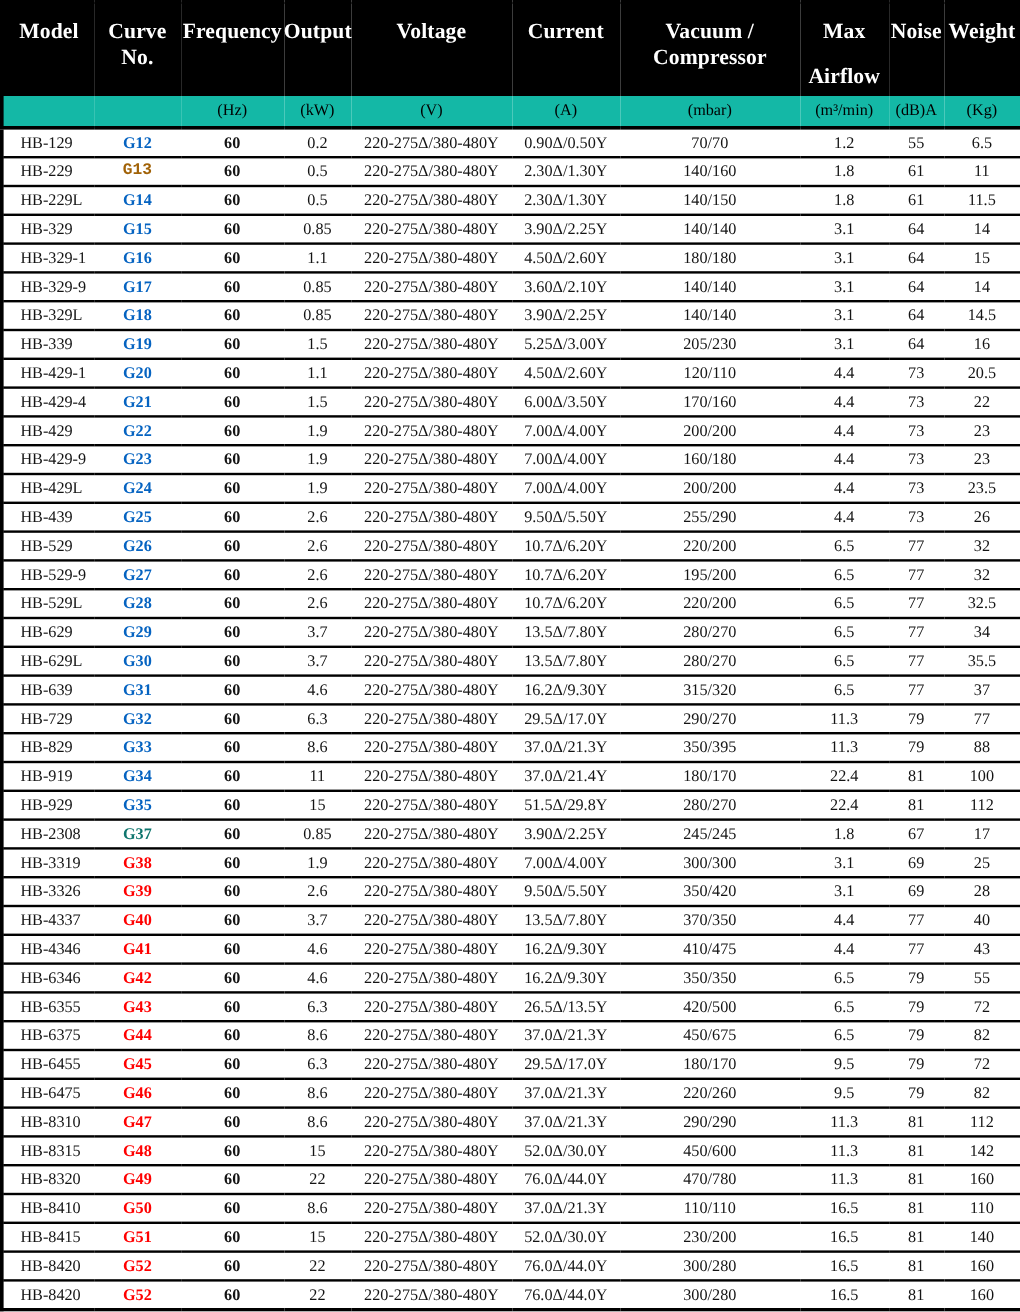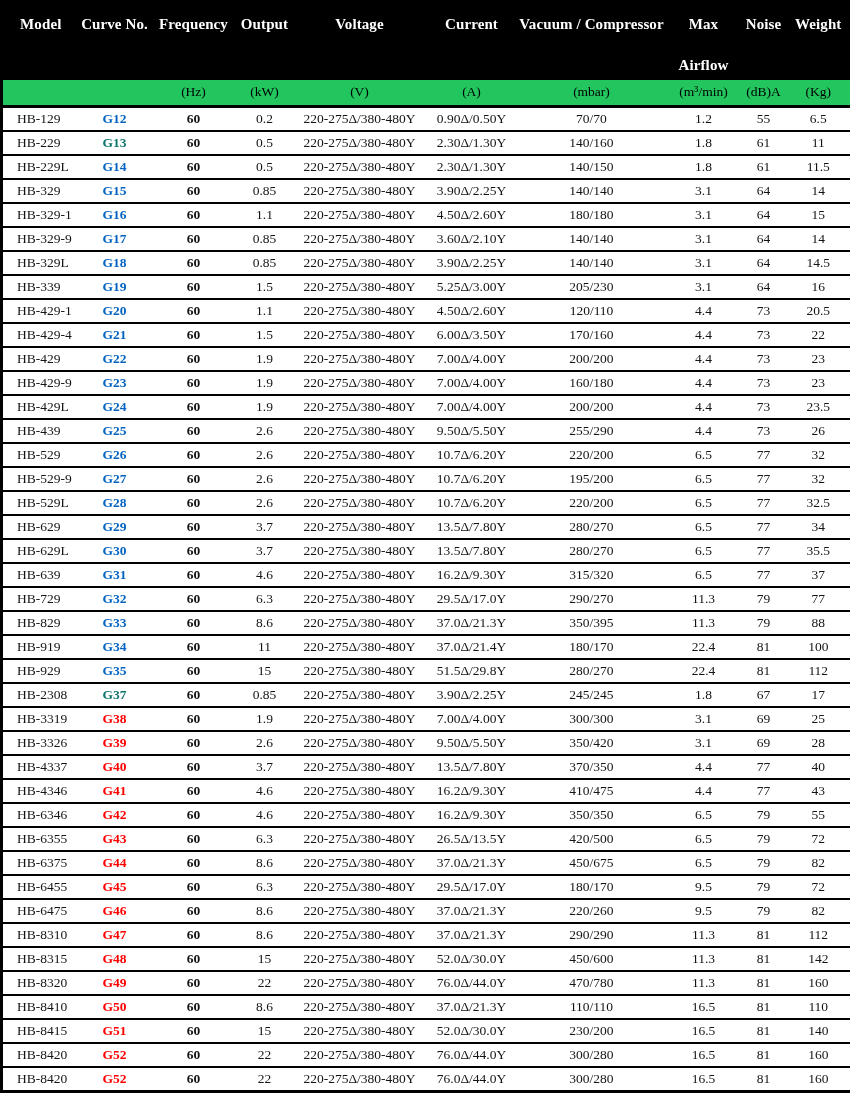--- a/index.html
+++ b/index.html
@@ -14,38 +14,38 @@
     width: 850px; height: 1093px;
     border-collapse: collapse;
     table-layout: fixed;
     border: 3px solid #000;
   }
   
   thead tr.head-row th {
     background: #000;
     color: #fff;
     font-weight: bold;
-    font-size: 15px;
+    font-size: 18px;
     vertical-align: top;
     padding: 13px 0 0 0;
     height: 78px;
     border: none;
     text-align: center;
     letter-spacing: 0.1px;
   }
   thead tr.head-row th .two-line {
     display: flex;
     flex-direction: column;
     justify-content: space-between;
     align-items: center;
     height: 58px;
   }
   
   thead tr.units-row td {
-    background: #22c55e;
+    background: #14b8a6;
     color: #000;
     font-size: 13.5px;
     text-align: center;
     height: 27px;
     border-bottom: 3px solid #000;
     vertical-align: middle;
     padding: 0;
   }
   
   tbody td {
@@ -126,21 +126,21 @@
     <td>0.2</td>
     <td>220-275Δ/380-480Y</td>
     <td>0.90Δ/0.50Y</td>
     <td>70/70</td>
     <td>1.2</td>
     <td>55</td>
     <td>6.5</td>
   </tr>
       <tr>
     <td class="model-cell">HB-229</td>
-    <td class="curve-cell" style="color: #0f766e;">G13</td>
+    <td class="curve-cell" style="color: #a16207; font-family: Liberation Mono, monospace;">G13</td>
     <td class="freq-cell">60</td>
     <td>0.5</td>
     <td>220-275Δ/380-480Y</td>
     <td>2.30Δ/1.30Y</td>
     <td>140/160</td>
     <td>1.8</td>
     <td>61</td>
     <td>11</td>
   </tr>
       <tr>

